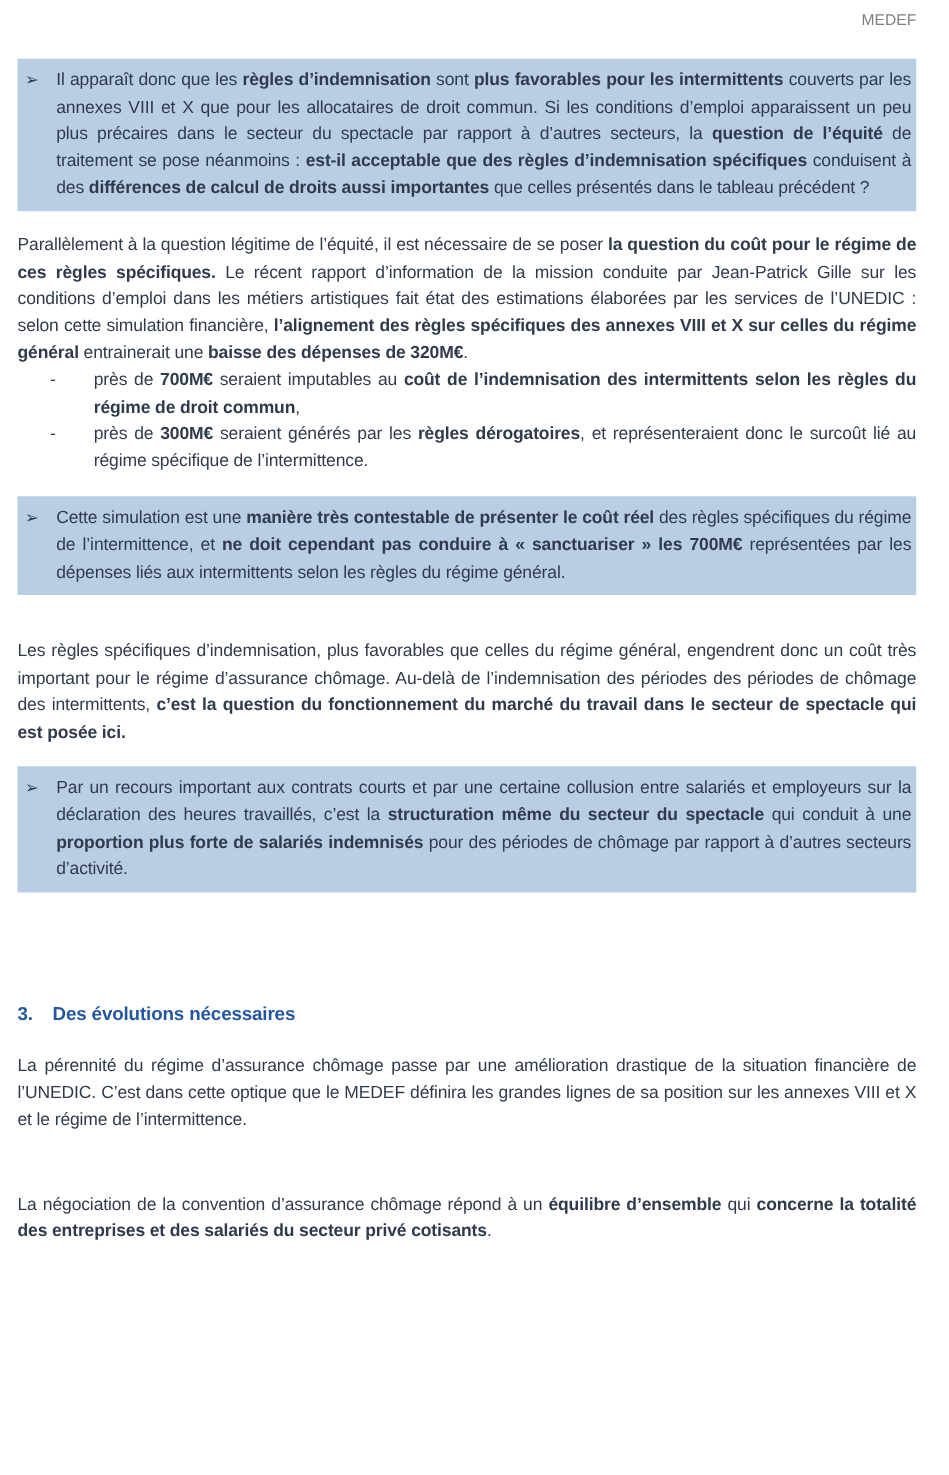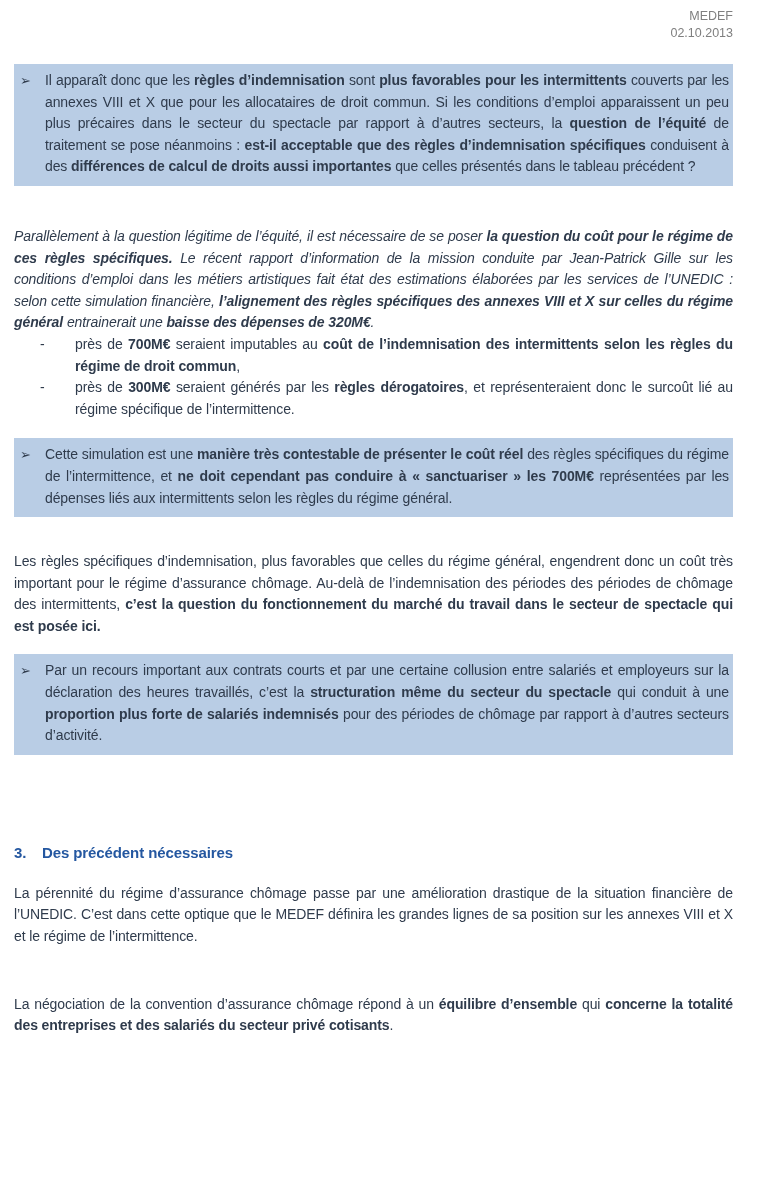--- a/index.html
+++ b/index.html
@@ -44,21 +44,21 @@
   .callout .arrow {
     flex: 0 0 25px;
     font-size: 13px;
     line-height: 21.6px;
   }
   .callout .callout-text {
     flex: 1;
     text-align: justify;
   }
   .callout1 { margin-top: 22px; }
-  .para-cost { margin-top: 40px; font-style: italic; }
+  .para-cost { margin-top: 16px; }
   .para-services { margin-top: 22px; }
   .dash-list { margin-top: 0; }
   .dash-item {
     display: flex;
     padding-left: 26px;
     text-align: justify;
   }
   .dash-item .dash {
     flex: 0 0 35px;
   }
@@ -81,21 +81,20 @@
   .para-negociation { margin-top: 46px; }
   .para-perennite { margin-top: 20px; }
 </style>
 </head>
 <body>
 
 <div class="page">
 
   <div class="doc-header">
     <div>MEDEF</div>
-    <div>02.10.2013</div>
   </div>
 
   <div class="callout callout1">
     <span class="arrow">➢</span>
     <div class="callout-text"><span>Il apparaît donc que les </span><span class="b">règles d’indemnisation</span><span> sont </span><span class="b">plus favorables pour les intermittents</span><span> couverts par les annexes VIII et X que pour les allocataires de droit commun. Si les conditions d’emploi apparaissent un peu plus précaires dans le secteur du spectacle par rapport à d’autres secteurs, la </span><span class="b">question de l’équité</span><span> de traitement se pose néanmoins : </span><span class="b">est-il acceptable que des règles d’indemnisation spécifiques</span><span> conduisent à des </span><span class="b">différences de calcul de droits aussi importantes</span><span> que celles présentés dans le tableau précédent ?</span></div>
   </div>
 
   <p class="para para-cost"><span>Parallèlement à la question légitime de l’équité, il est nécessaire de se poser </span><span class="b">la question du coût pour le régime de ces règles spécifiques.</span><span> Le récent rapport d’information de la mission conduite par Jean-Patrick Gille sur les conditions d’emploi dans les métiers artistiques fait état des estimations élaborées par les services de l’UNEDIC : selon cette simulation financière,  </span><span class="b">l’alignement des règles spécifiques des annexes VIII et X sur celles du régime général</span><span> entrainerait une </span><span class="b">baisse des dépenses de 320M€</span><span>.</span></p>
 
 
@@ -117,20 +116,20 @@
 
   <p class="para para-rules"><span>Les règles spécifiques d’indemnisation, plus favorables que celles du régime général, engendrent donc un coût très important pour le régime d’assurance chômage. Au-delà de l’indemnisation des périodes des périodes de chômage des intermittents, </span><span class="b">c’est la question du fonctionnement du marché du travail dans le secteur de spectacle qui est posée ici.</span></p>
 
   <div class="callout callout3">
     <span class="arrow">➢</span>
     <div class="callout-text"><span>Par un recours important aux contrats courts et par une certaine collusion entre salariés et employeurs sur la déclaration des heures travaillés, c’est la </span><span class="b">structuration même du secteur du spectacle</span><span> qui conduit à une </span><span class="b">proportion plus forte de salariés indemnisés</span><span> pour des périodes de chômage par rapport à d’autres secteurs d’activité.</span></div>
   </div>
 
   <div class="section-heading">
     <span class="num">3.</span>
-    <span>Des précédent nécessaires</span>
+    <span>Des évolutions nécessaires</span>
   </div>
 
   <p class="para para-perennite"><span>La pérennité du régime d’assurance chômage passe par une amélioration drastique de la situation financière de l’UNEDIC. C’est dans cette optique que le MEDEF définira les grandes lignes de sa position sur les annexes VIII et X et le régime de l’intermittence.</span></p>
 
   <p class="para para-negociation"><span>La négociation de la convention d’assurance chômage répond à un </span><span class="b">équilibre d’ensemble</span><span> qui </span><span class="b">concerne la totalité des entreprises et des salariés du secteur privé cotisants</span><span>.</span></p>
 
 </div>
 
 </body></html>

